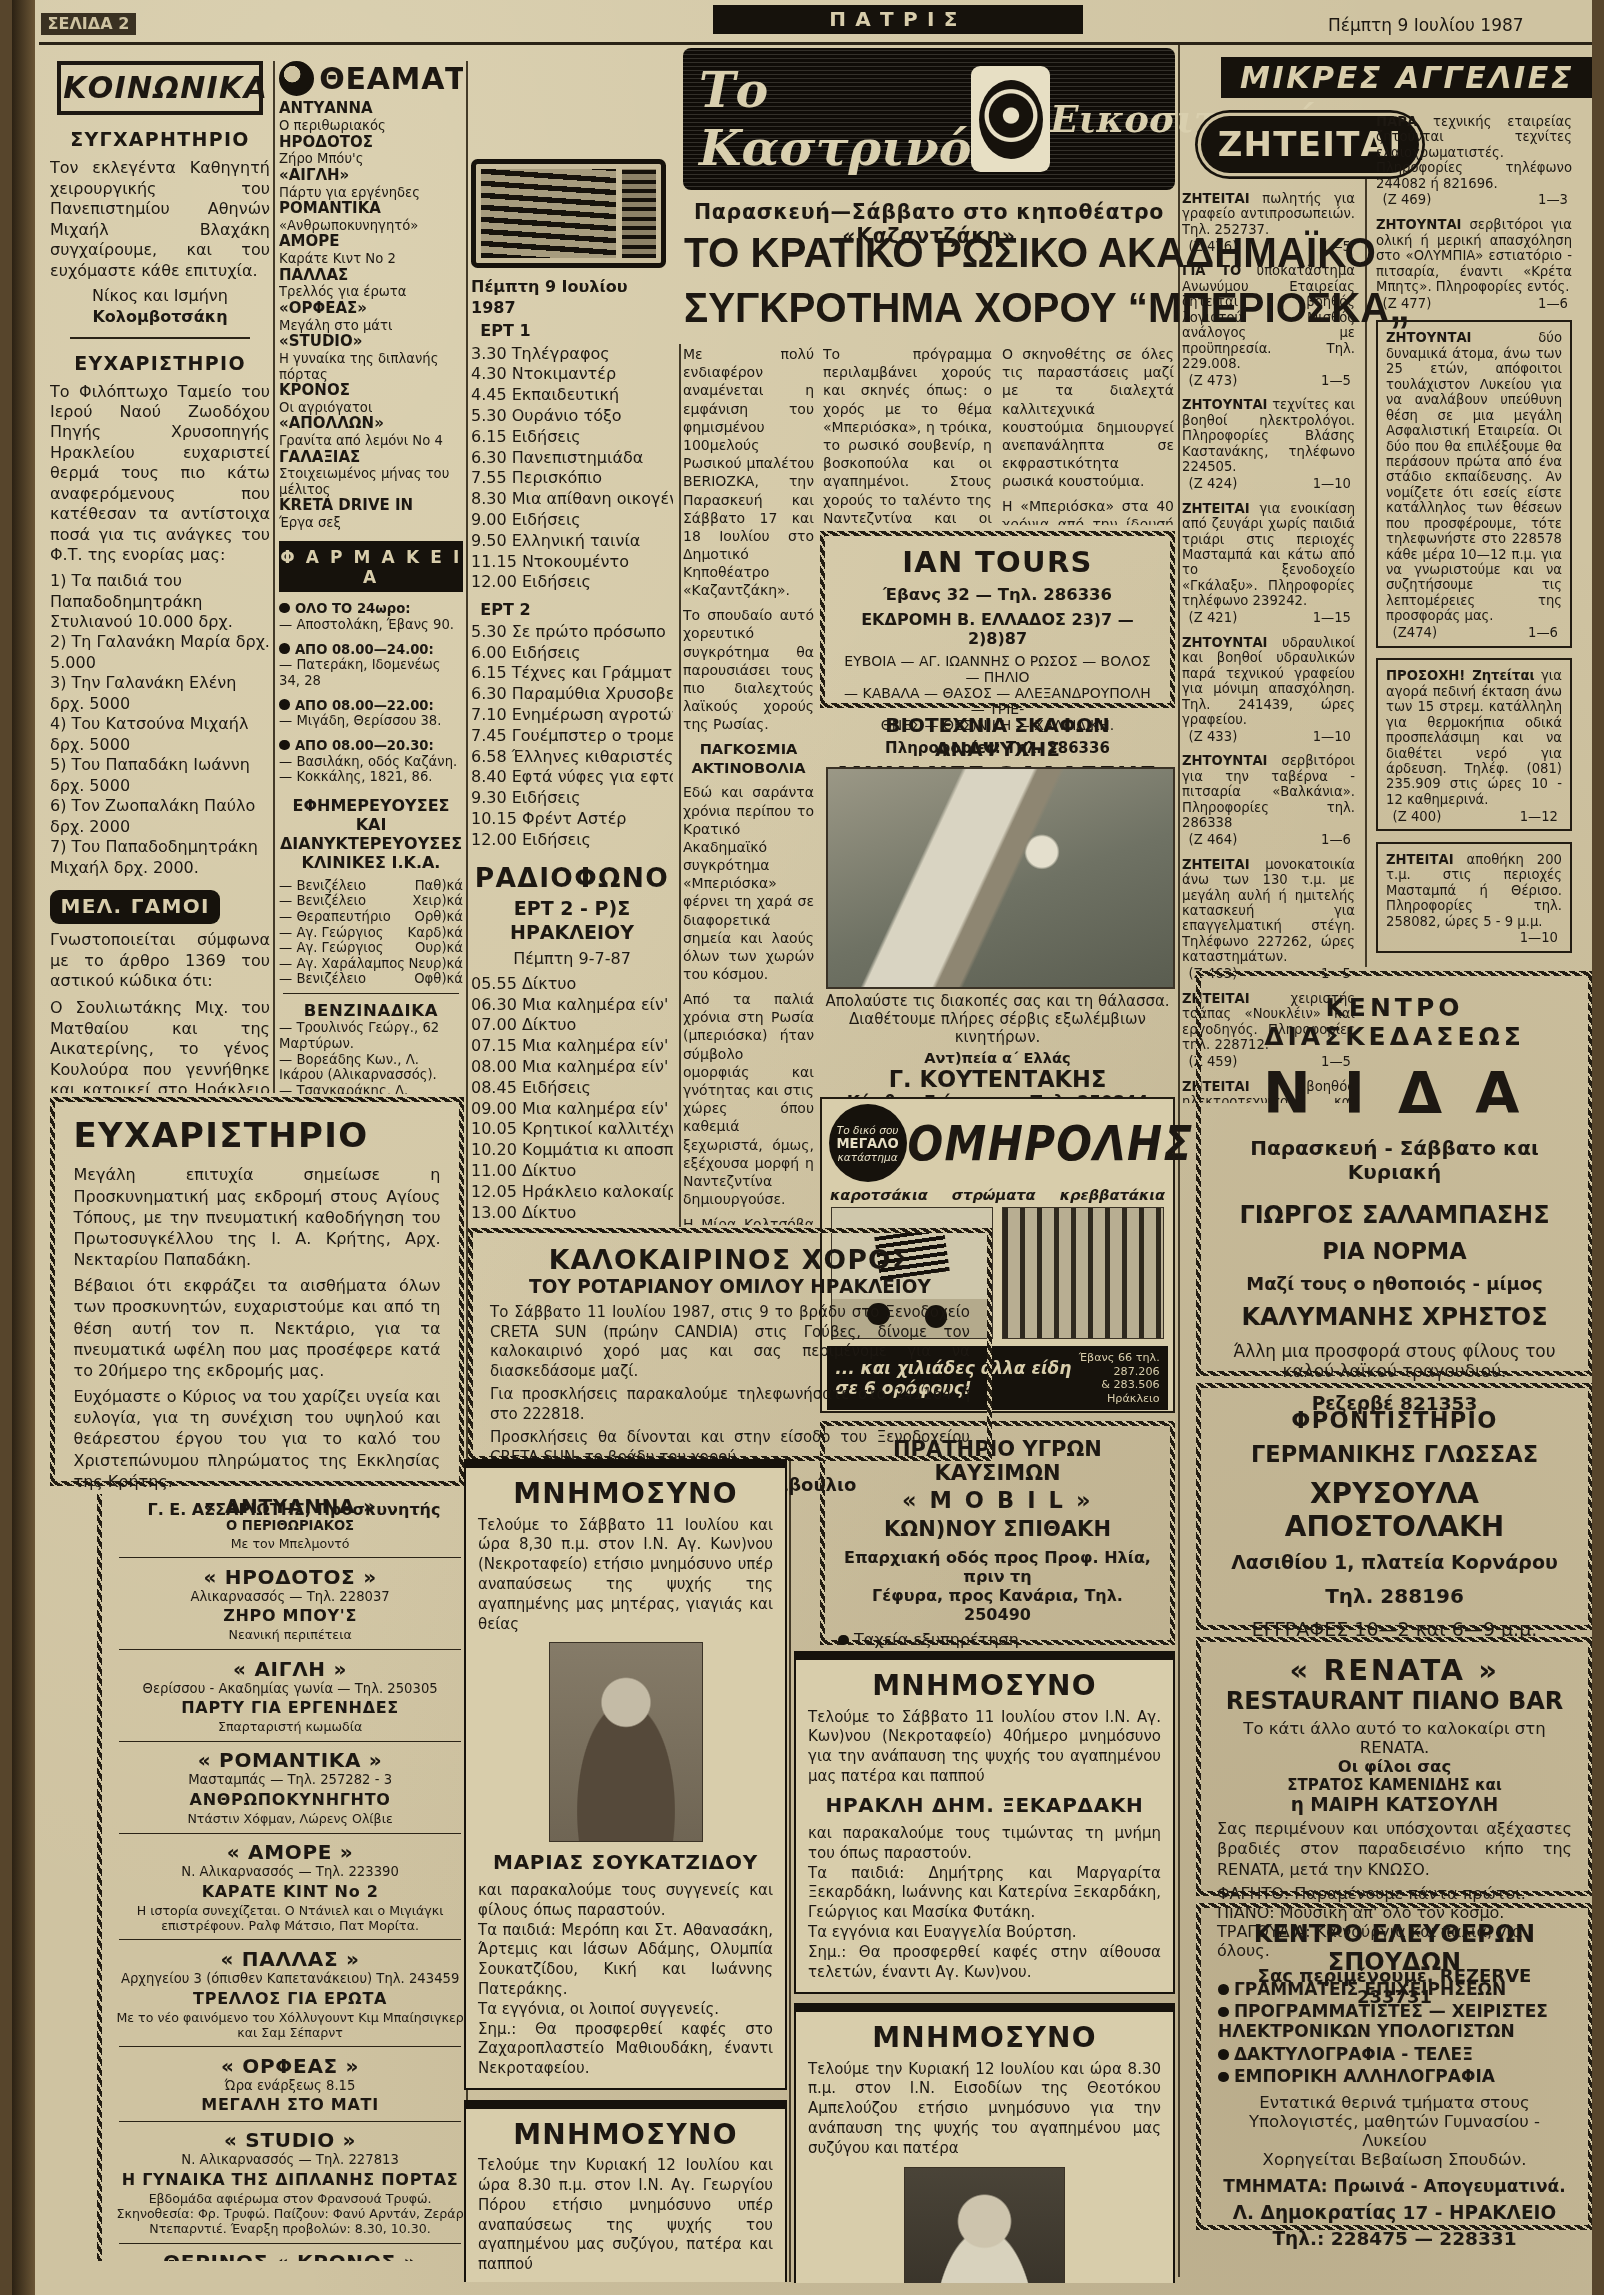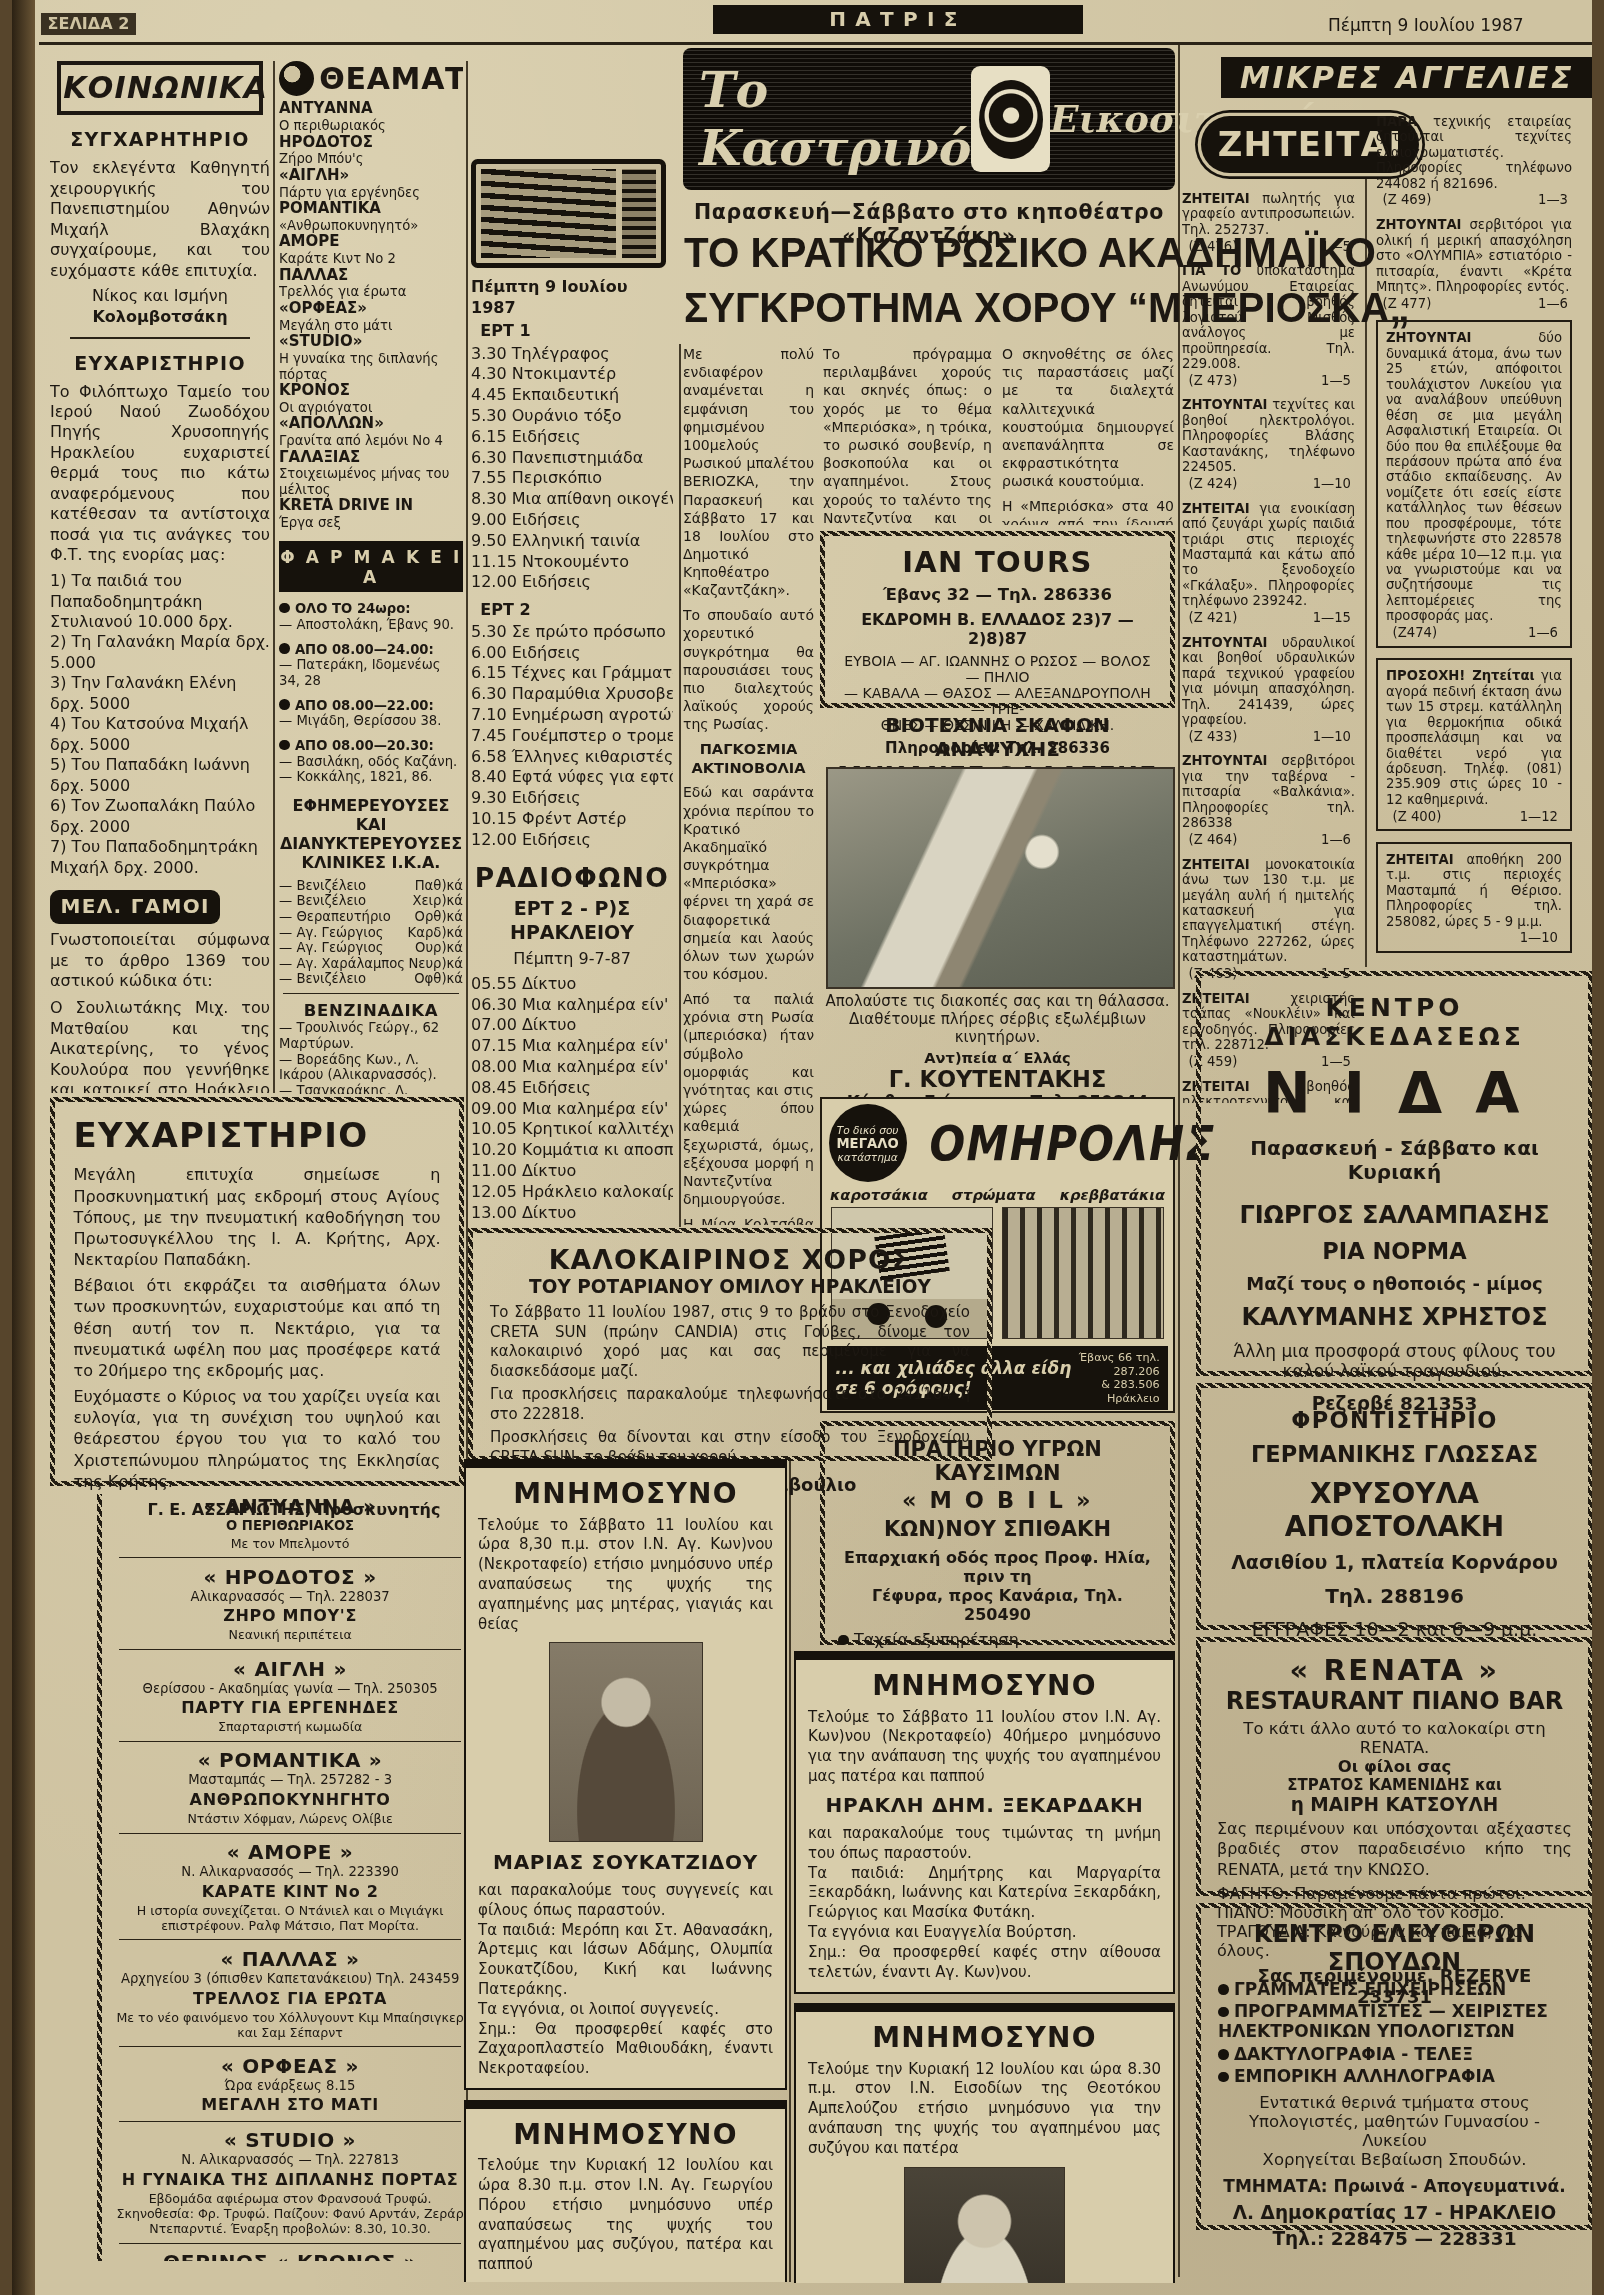--- a/index.html
+++ b/index.html
@@ -280,21 +280,21 @@
       linear-gradient(160deg,#9b9886 0%,#6f7264 55%,#5a5d50 100%);"></div>
   <div class="abs ctr" style="left:808px;top:992px;width:355px;">
     <div style="font-size:15px;">Απολαύστε τις διακοπές σας και τη θάλασσα.</div>
     <div style="font-size:15px;">Διαθέτουμε πλήρες σέρβις εξωλέμβιων κινητήρων.</div>
     <div class="b" style="font-size:14.6px;margin-top:2.6px;">Αντ)πεία α΄ Ελλάς</div>
     <div class="b" style="font-size:22.5px;">Γ. ΚΟΥΤΕΝΤΑΚΗΣ</div>
     <div class="b" style="font-size:17px;">Κόμβος Γιόφυρο — Τηλ. 250844</div>
   </div>
 
   <div class="abs" style="left:808px;top:1097px;width:355px;height:316px;border:2.6px solid #221c12;box-sizing:border-box;background:var(--paper2);">
-    <div style="display:flex;align-items:center;gap:23px;padding:5.3px 6.6px 0;">
+    <div style="display:flex;align-items:center;gap:1px;padding:5.3px 6.6px 0;">
       <div class="ctr" style="width:78px;height:78px;border-radius:50%;background:#16120c;color:#e7dfc4;flex:none;display:flex;flex-direction:column;justify-content:center;font-size:10.6px;line-height:1.15;">
         <span class="it">Το δικό σου</span>
         <span class="b" style="font-size:13.2px;">ΜΕΓΑΛΟ</span>
         <span class="it">κατάστημα</span>
       </div>
       <div class="b it" style="font-size:42px;letter-spacing:1.3px;transform:scaleY(1.15);">ΟΜΗΡΟΛΗΣ</div>
     </div>
     <div style="display:flex;justify-content:space-between;padding:4px 8px 0;">
       <span class="b it" style="font-size:14.6px;">καροτσάκια</span>
       <span class="b it" style="font-size:14.6px;">στρώματα</span>

